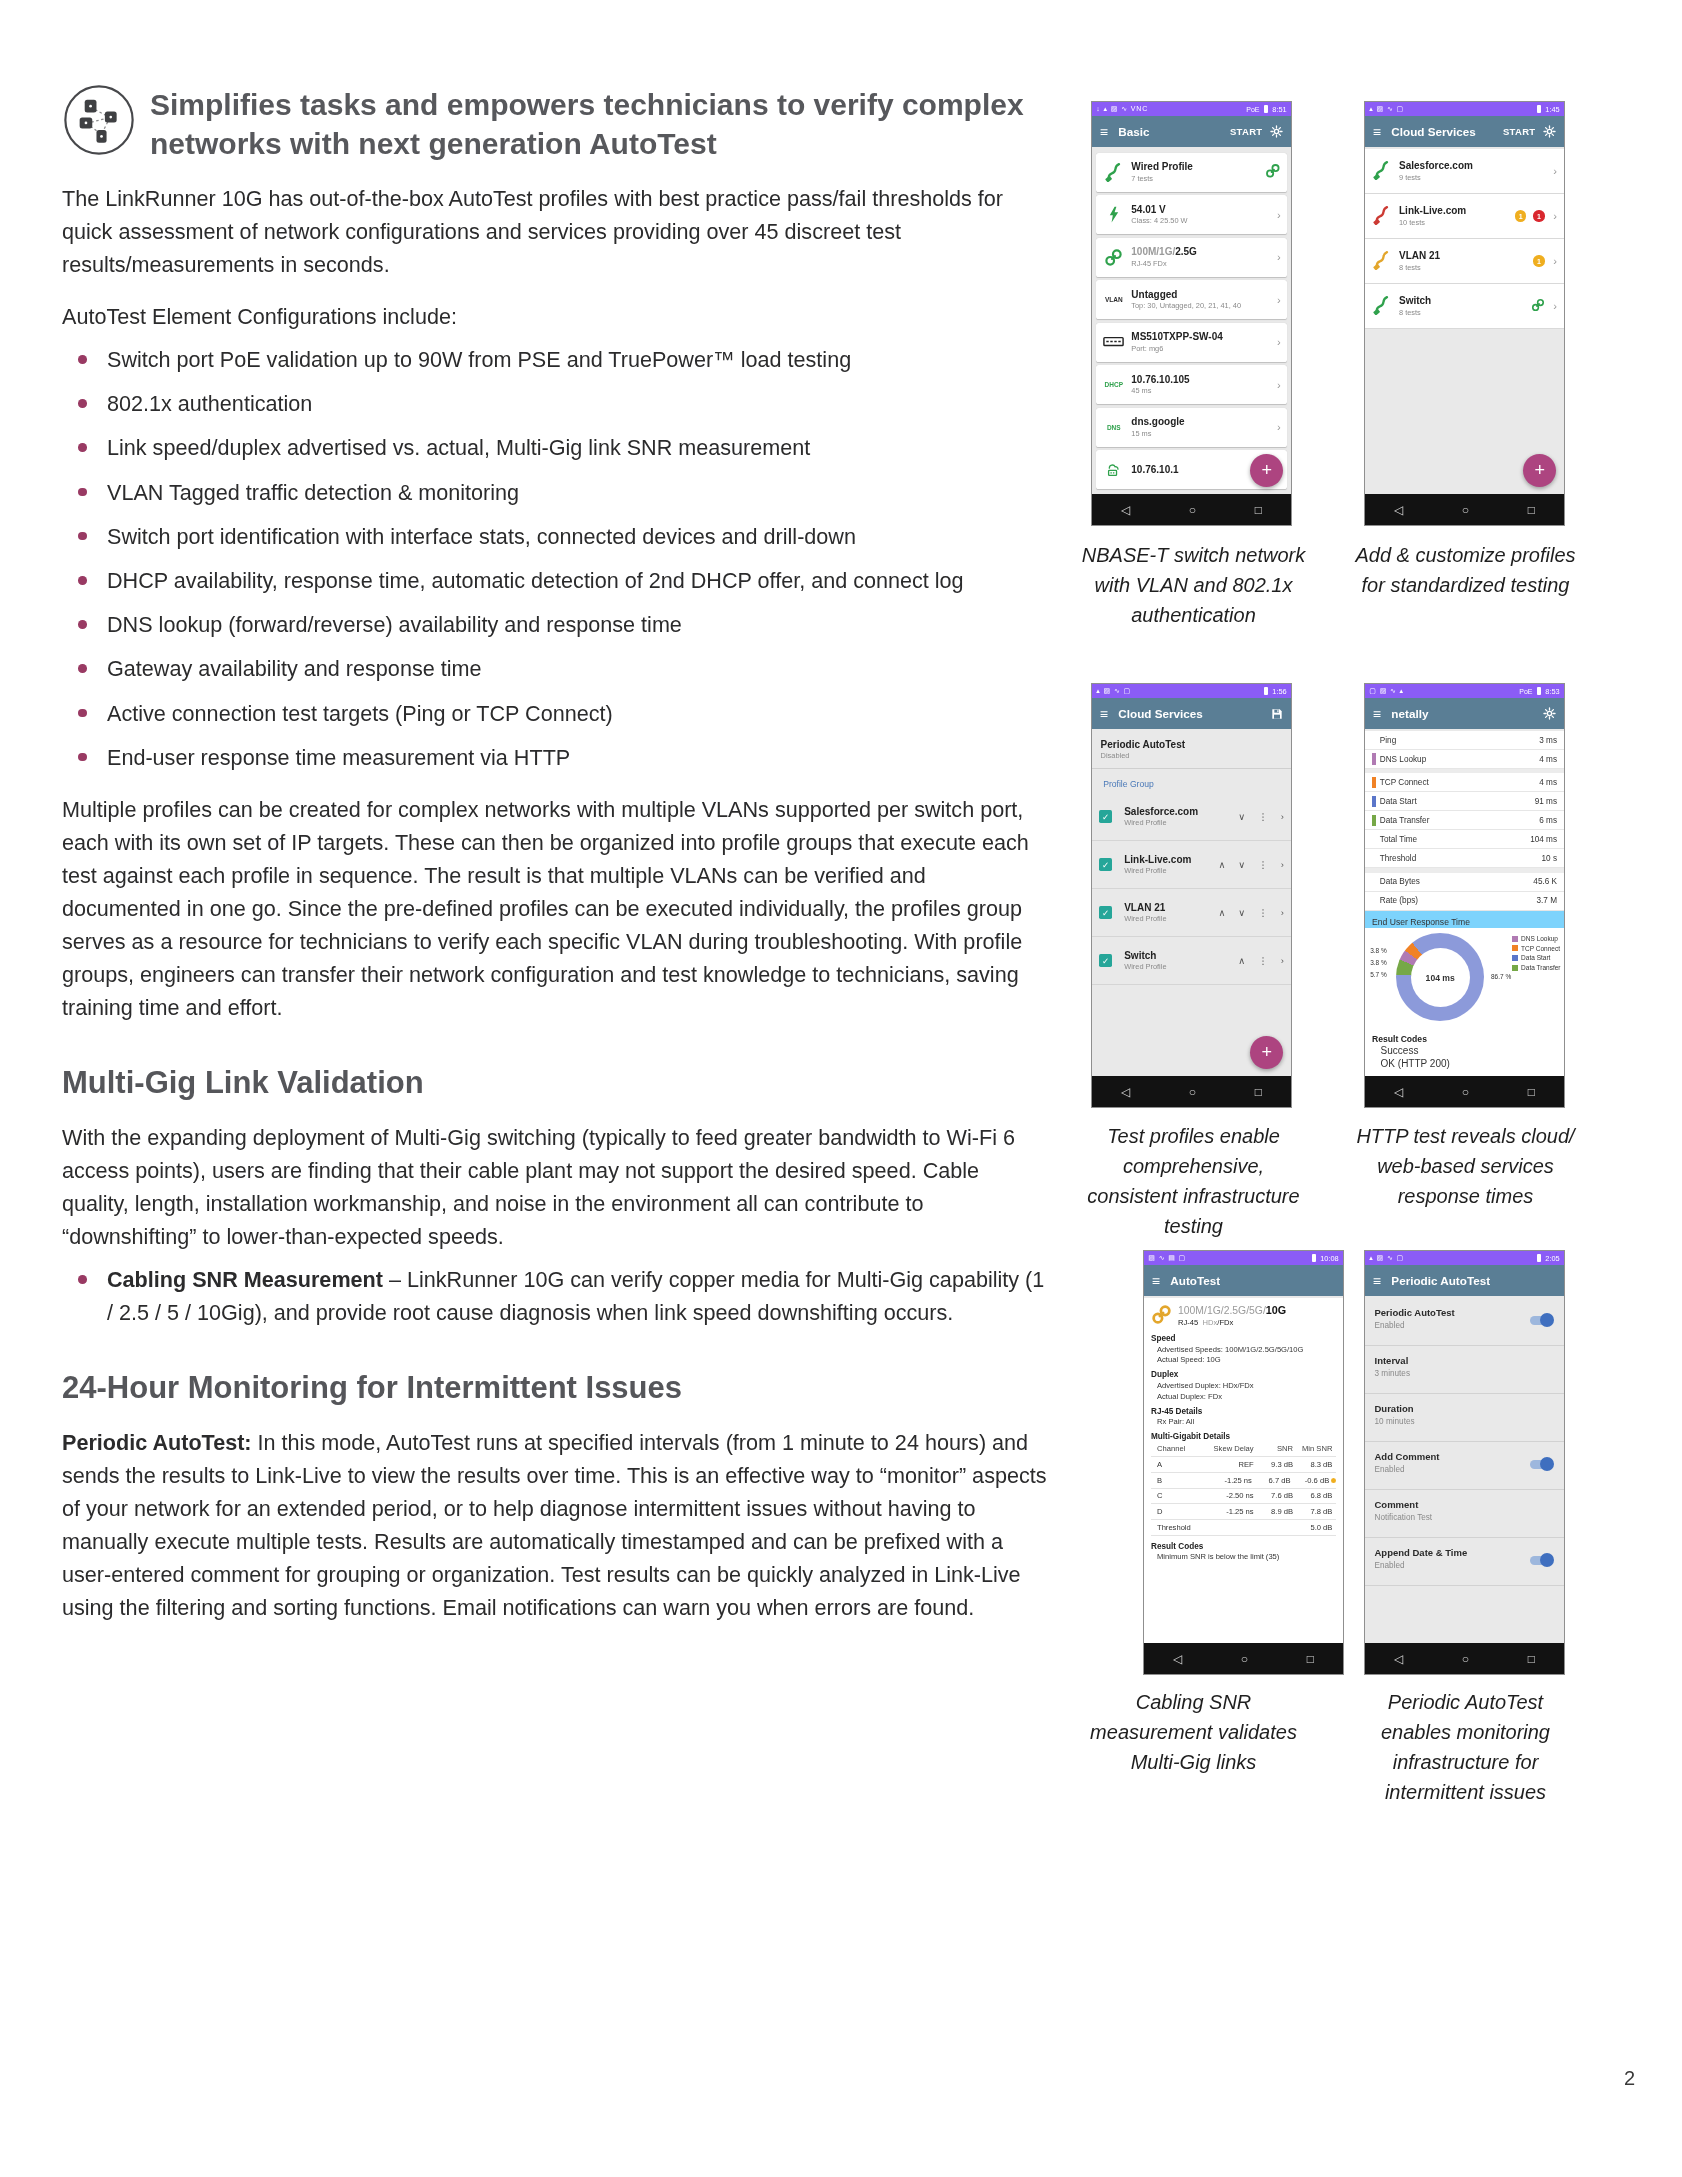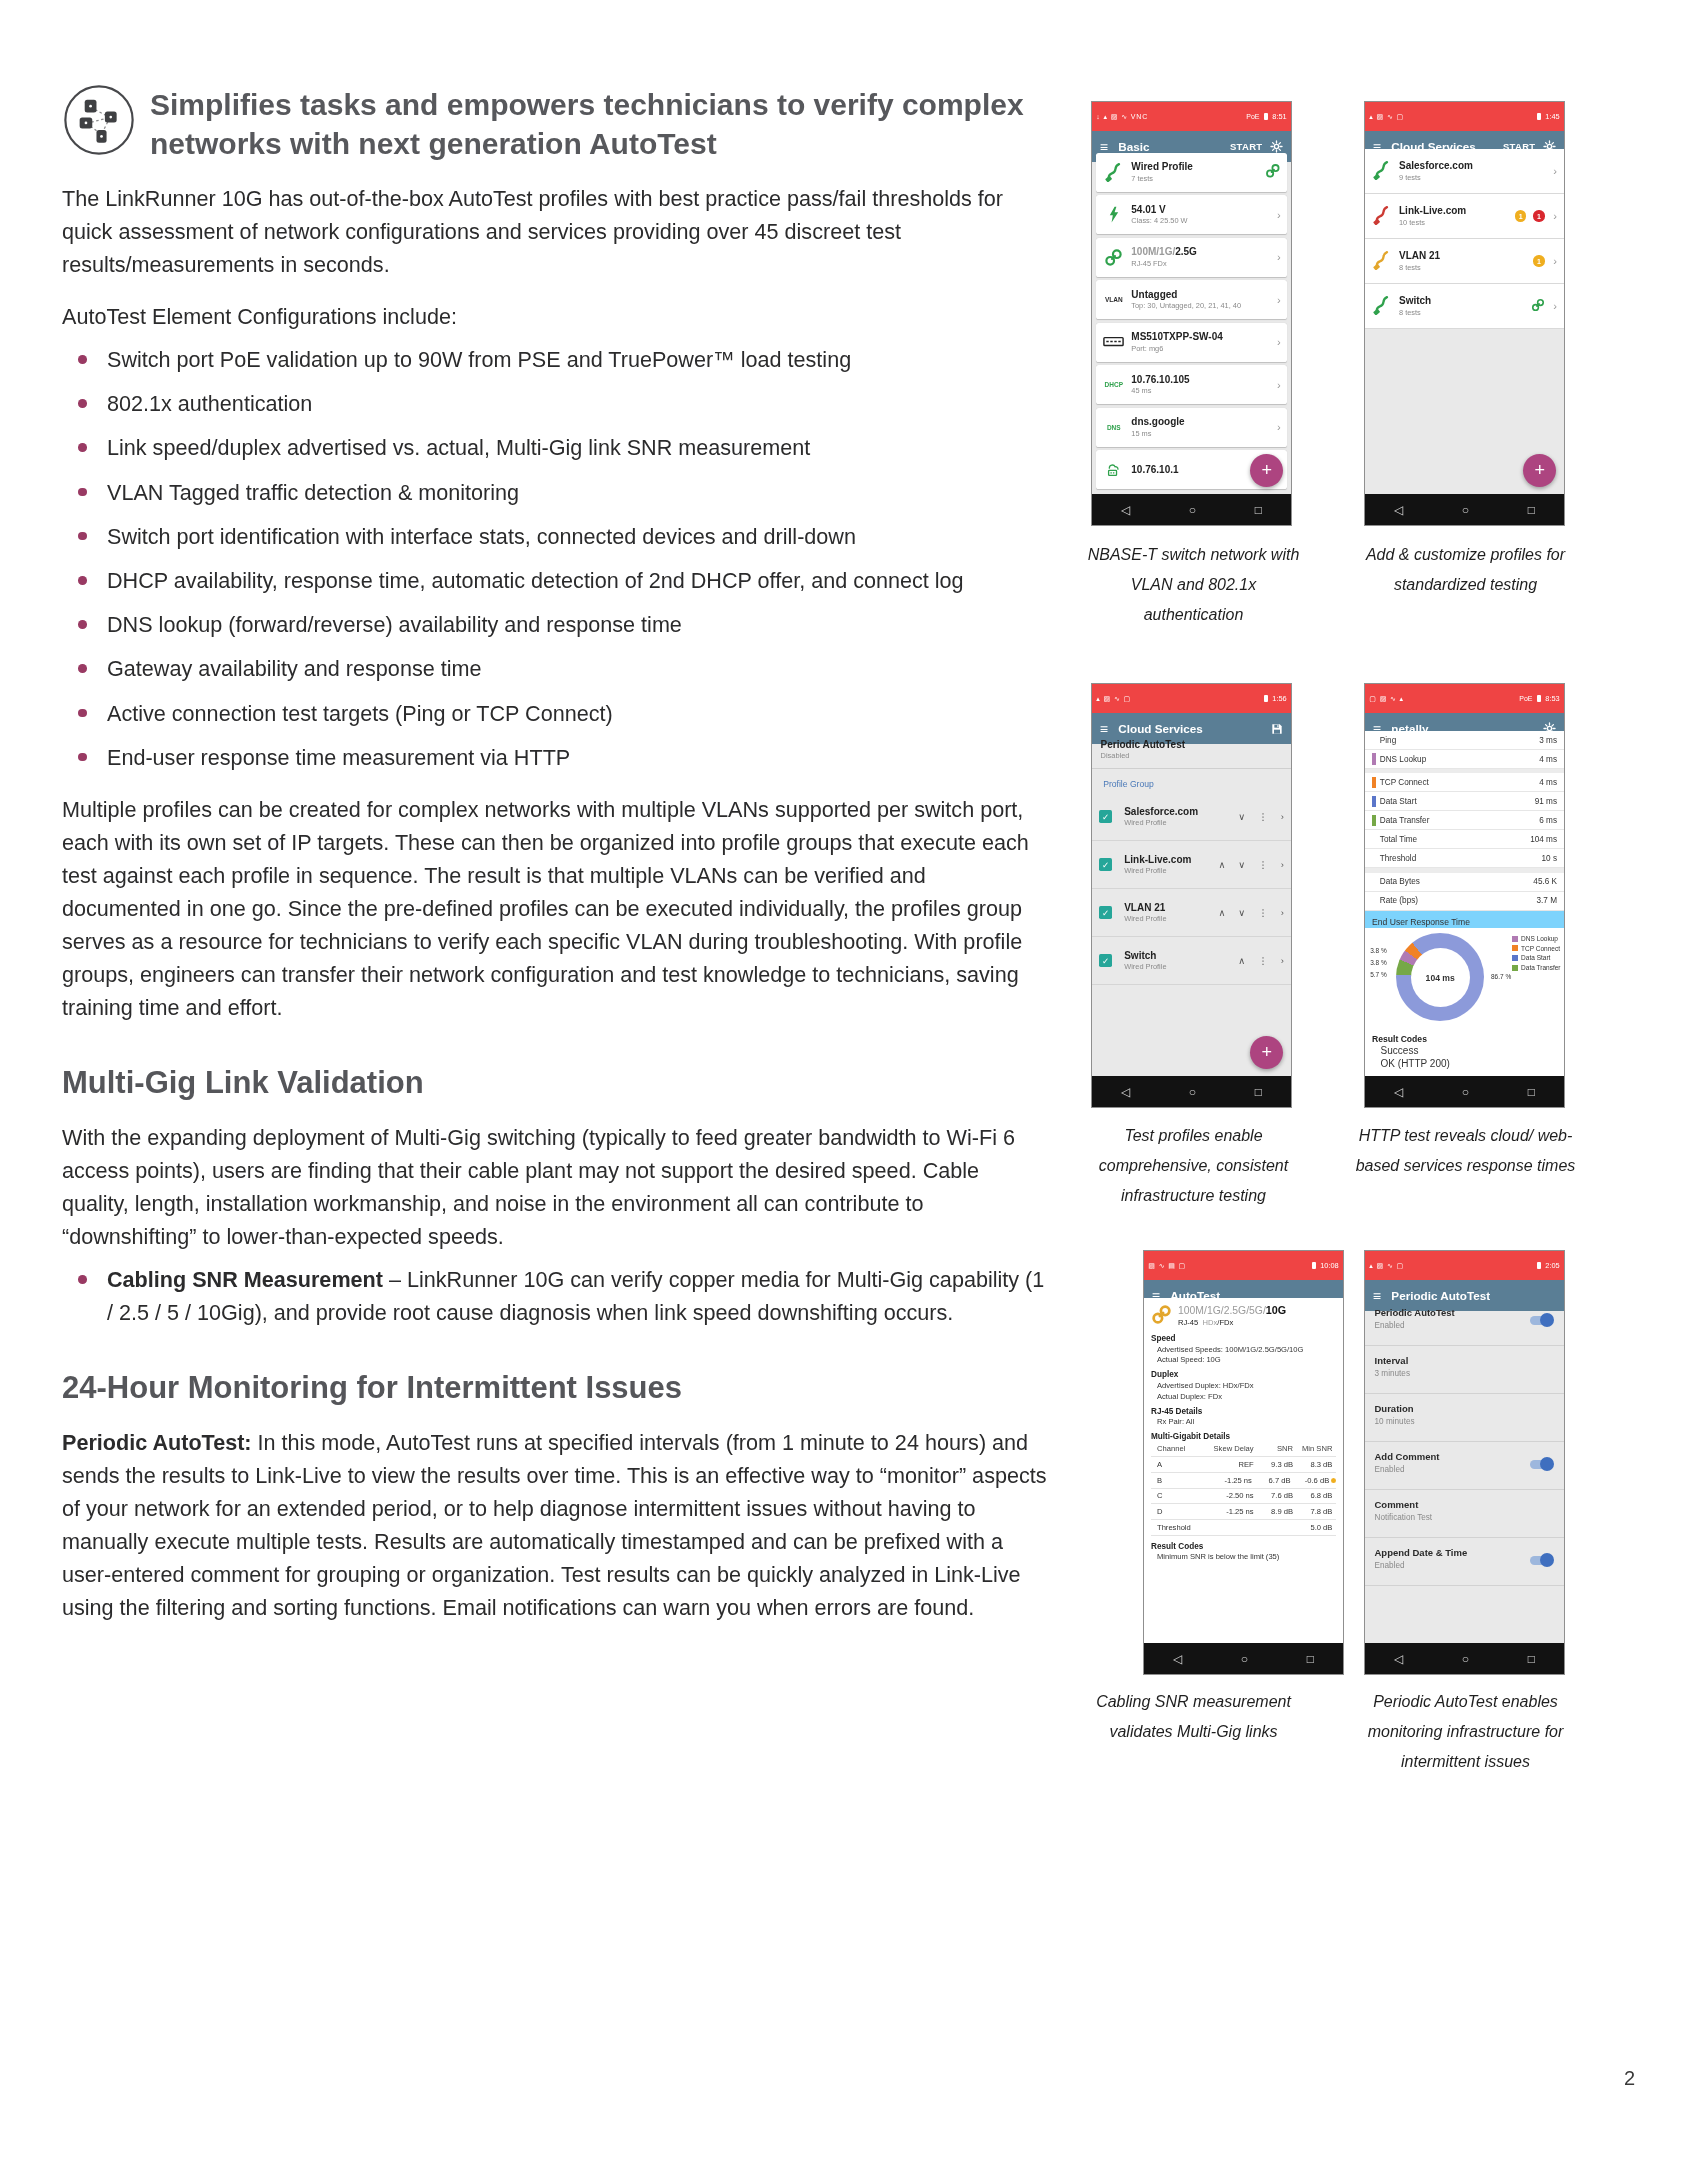--- a/index.html
+++ b/index.html
@@ -12,21 +12,21 @@
   .body-p{font-size:21.6px;line-height:33px;margin:0;}
   .para{margin-top:19px;}
   .blist{list-style:none;margin:10.4px 0 0 0;padding:0 0 0 45px;}
   .blist li{position:relative;margin-bottom:11.2px;line-height:33px;font-size:21.6px;}
   .blist li::before{content:"";position:absolute;left:-29px;top:12px;width:8.6px;height:8.6px;border-radius:50%;background:#993a63;}
   .sec-h2{font-size:31px;line-height:38px;color:#55565a;margin:40px 0 0 0;font-weight:bold;}
   .b{font-weight:bold;}
   
   .phone{position:absolute;width:201px;height:425px;background:#e9e9e9;border:0.9px solid #8f8f8f;
          box-sizing:border-box;overflow:hidden;}
-  .p-status{height:29px;background:#ef4444;color:#fff;font-size:7px;display:flex;align-items:center;
+  .p-status{height:14px;background:#8b5cf6;color:#fff;font-size:7px;display:flex;align-items:center;
             justify-content:space-between;padding:0 4.3px;text-align:center;}
   .s-left{letter-spacing:0.9px;white-space:nowrap;}
   .s-right{display:flex;align-items:center;gap:1.7px;}
   .batt{display:inline-block;width:4.3px;height:7.8px;background:#fff;border-radius:0.9px;margin:0 2.6px;}
   .s-time{font-size:7.4px;}
   .p-header{height:31px;background:#5a7e95;color:#fff;display:flex;align-items:center;padding:0 7.8px;gap:7.8px;}
   .hamb{font-size:14px;font-weight:bold;cursor:default;}
   .p-title{font-size:11.7px;font-weight:bold;flex:1;margin-left:2.6px;}
   .p-start{font-size:9.5px;font-weight:bold;letter-spacing:0.3px;}
   .p-content{position:absolute;top:47px;left:0;right:0;bottom:31px;overflow:hidden;}
@@ -95,21 +95,21 @@
   .t-row{color:#333;}
   .tc0{width:24%;}.tc1{width:30%;text-align:right;}.tc2{width:22%;text-align:right;}.tc3{width:22%;text-align:right;}
   .warn-dot{display:inline-block;width:5.2px;height:5.2px;border-radius:50%;background:#efae1f;margin-left:1.7px;}
   
   .s-row{padding:8.6px 9.5px;border-bottom:0.9px solid #d2d2d2;position:relative;height:48px;box-sizing:border-box;}
   .s-title{font-size:9.5px;font-weight:bold;color:#2a2a2a;}
   .s-sub{font-size:8.2px;color:#8a8a8a;margin-top:3.5px;}
   .toggle{position:absolute;right:12px;top:18px;width:21.6px;height:8.6px;background:#9db7dd;border-radius:5.2px;}
   .toggle::after{content:"";position:absolute;right:-1.7px;top:-2.6px;width:14px;height:14px;border-radius:50%;background:#3f6fbf;}
   
-  .caption{position:absolute;width:227px;text-align:center;font-style:italic;font-size:16px;line-height:30px;color:#1f1f1f;}
+  .caption{position:absolute;width:227px;text-align:center;font-style:italic;font-size:20px;line-height:30px;color:#1f1f1f;}
   .pagenum{position:absolute;left:1624px;top:2067px;font-size:20px;color:#3a3a3a;}
 </style>
 </head>
 <body>
 
 <div class="page">
 
   <div class="left-col">
     <div class="h1-row">
       <span>

